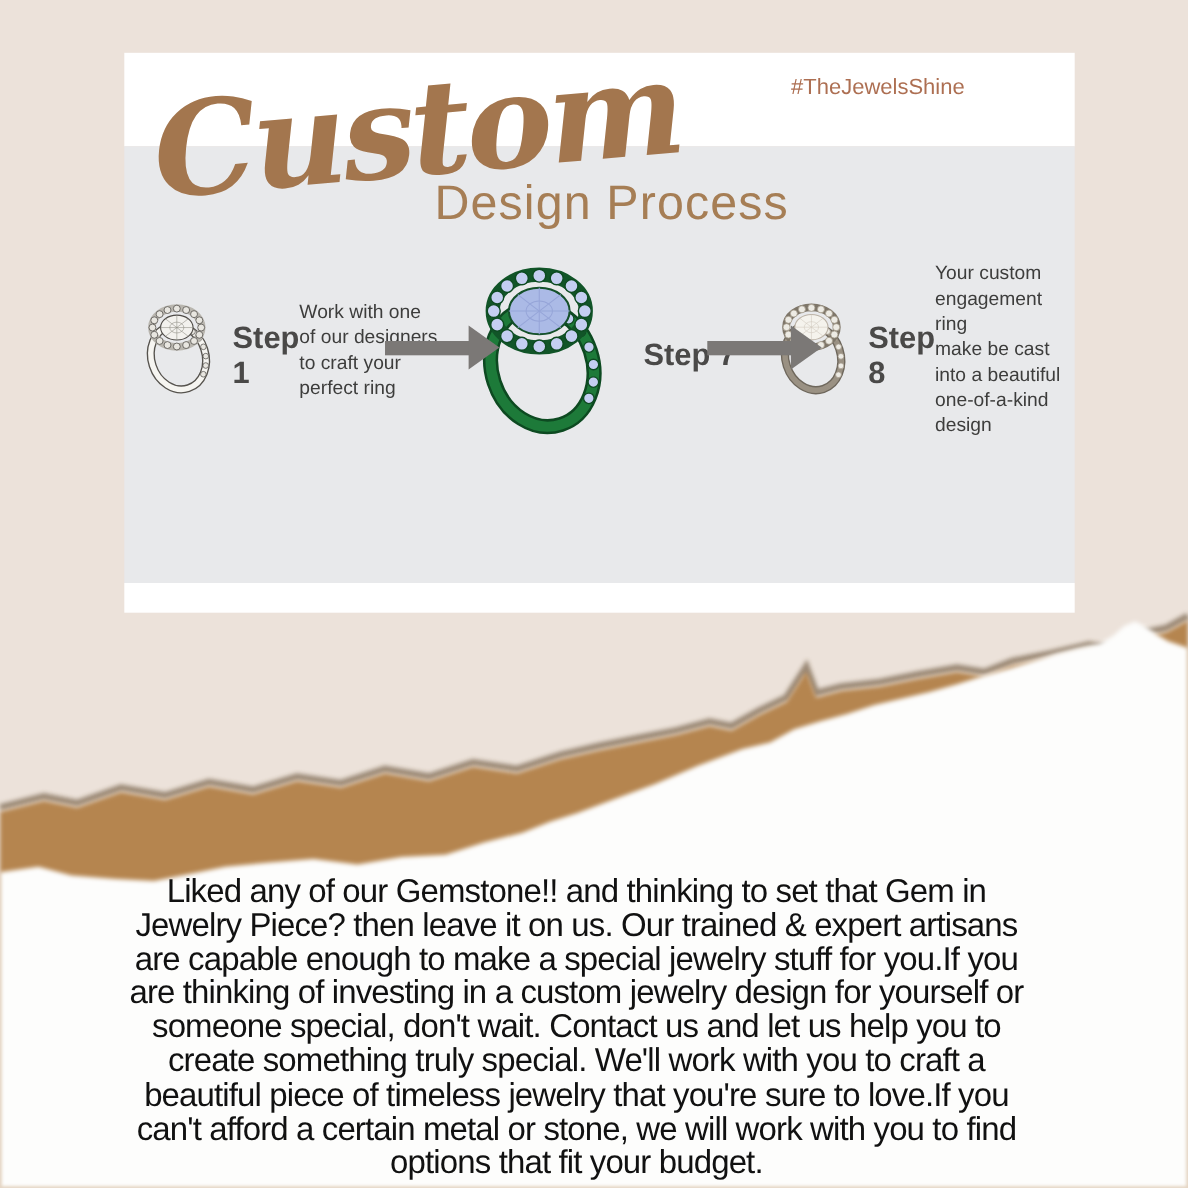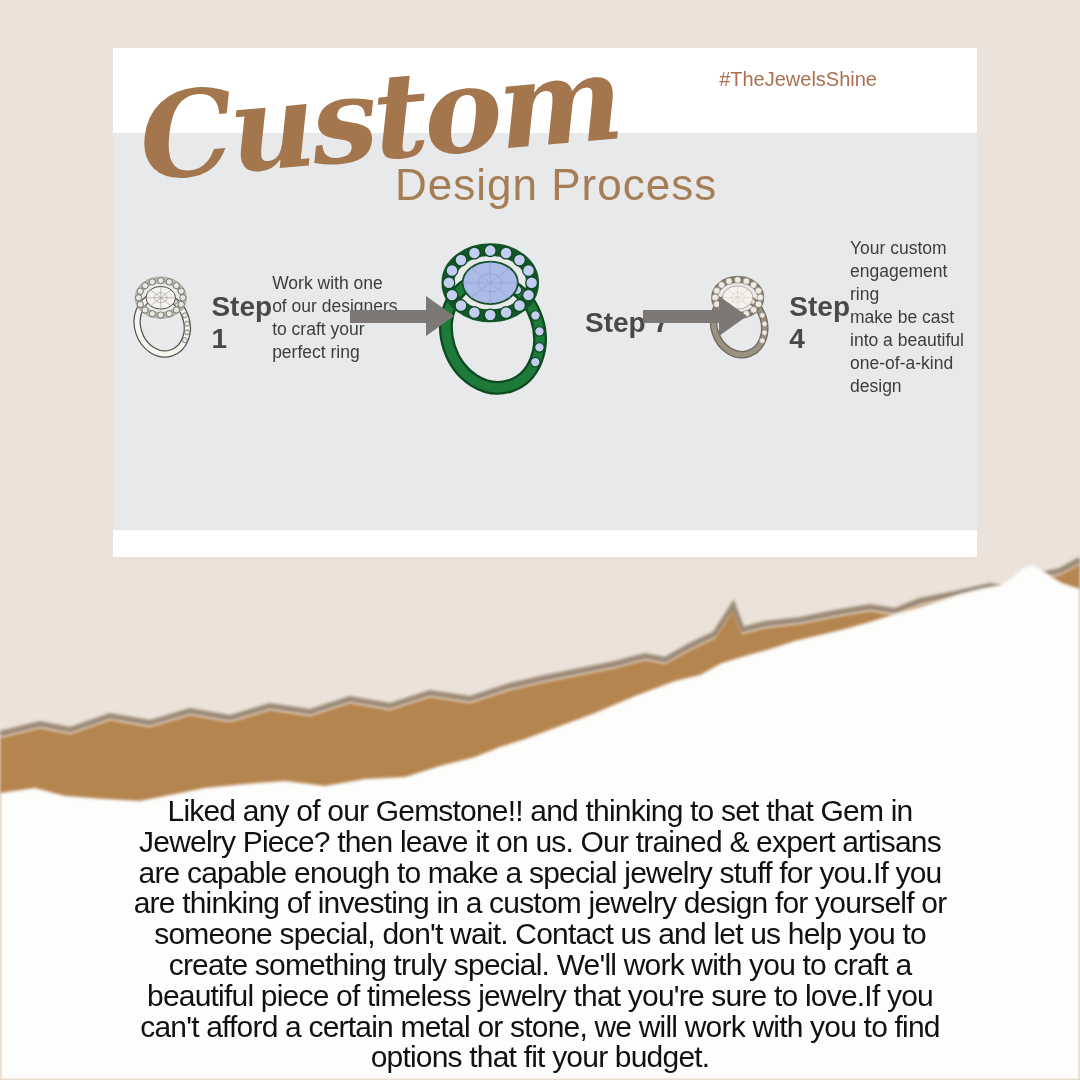--- a/index.html
+++ b/index.html
@@ -30,21 +30,21 @@
   .arrow .shaft{position:absolute;left:0;top:14px;width:78px;height:13px;background:var(--arrow,#7b7876);}
   .arrow .head{position:absolute;left:76px;top:0;width:0;height:0;
     border-left:28px solid var(--arrow,#7b7876);border-top:20px solid transparent;border-bottom:20px solid transparent;}
   #arrow-1{left:237px;top:248px;}
   #arrow-2{left:530px;top:248px;}
 
   
   #torn{position:absolute;left:0;top:0;width:1080px;height:1080px;pointer-events:none;}
 
   
-  .body-paragraph{position:absolute;left:70px;top:796px;width:940px;text-align:center;
+  .body-paragraph{position:absolute;left:54px;top:796px;width:940px;text-align:center;
     font-size:30px;line-height:30.8px;letter-spacing:-0.8px;color:var(--body,#111111);
     white-space:pre-line;}
 </style>
 </head>
 <body>
 
 <div id="poster">
 
   <div id="card">
     <div class="card-top-band"></div>
@@ -172,21 +172,21 @@
             <line x1="97" y1="60" x2="127" y2="60" stroke="#d0c9bd" stroke-width="1"></line>
             <line x1="97" y1="60" x2="118.21320343559643" y2="76.2634559672906" stroke="#d0c9bd" stroke-width="1"></line>
             <line x1="97" y1="60" x2="97" y2="83" stroke="#d0c9bd" stroke-width="1"></line>
             <line x1="97" y1="60" x2="75.78679656440357" y2="76.2634559672906" stroke="#d0c9bd" stroke-width="1"></line>
             <line x1="97" y1="60" x2="67" y2="60" stroke="#d0c9bd" stroke-width="1"></line>
             <line x1="97" y1="60" x2="75.78679656440357" y2="43.7365440327094" stroke="#d0c9bd" stroke-width="1"></line>
             <line x1="97" y1="60" x2="97" y2="37" stroke="#d0c9bd" stroke-width="1"></line>
             <line x1="97" y1="60" x2="118.21320343559643" y2="43.7365440327094" stroke="#d0c9bd" stroke-width="1"></line>
             <ellipse cx="97" cy="60" rx="13" ry="10" fill="none" stroke="#d0c9bd" stroke-width="1"></ellipse>
           </svg>
-        <div class="step-label">Step 4</div>
+        <div class="step-label">Step 8</div>
         <div class="step-desc">Your custom engagement ring
 make be cast into a beautiful
 one-of-a-kind design</div>
       </div>
     </div>
 
     <div class="arrow" id="arrow-1">
       <div class="shaft"></div>
       <div class="head"></div>
     </div>

